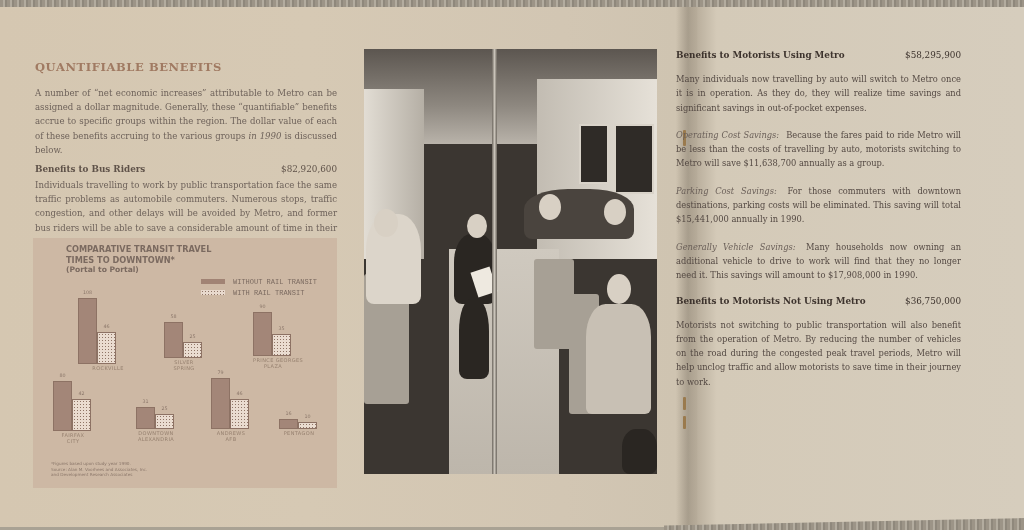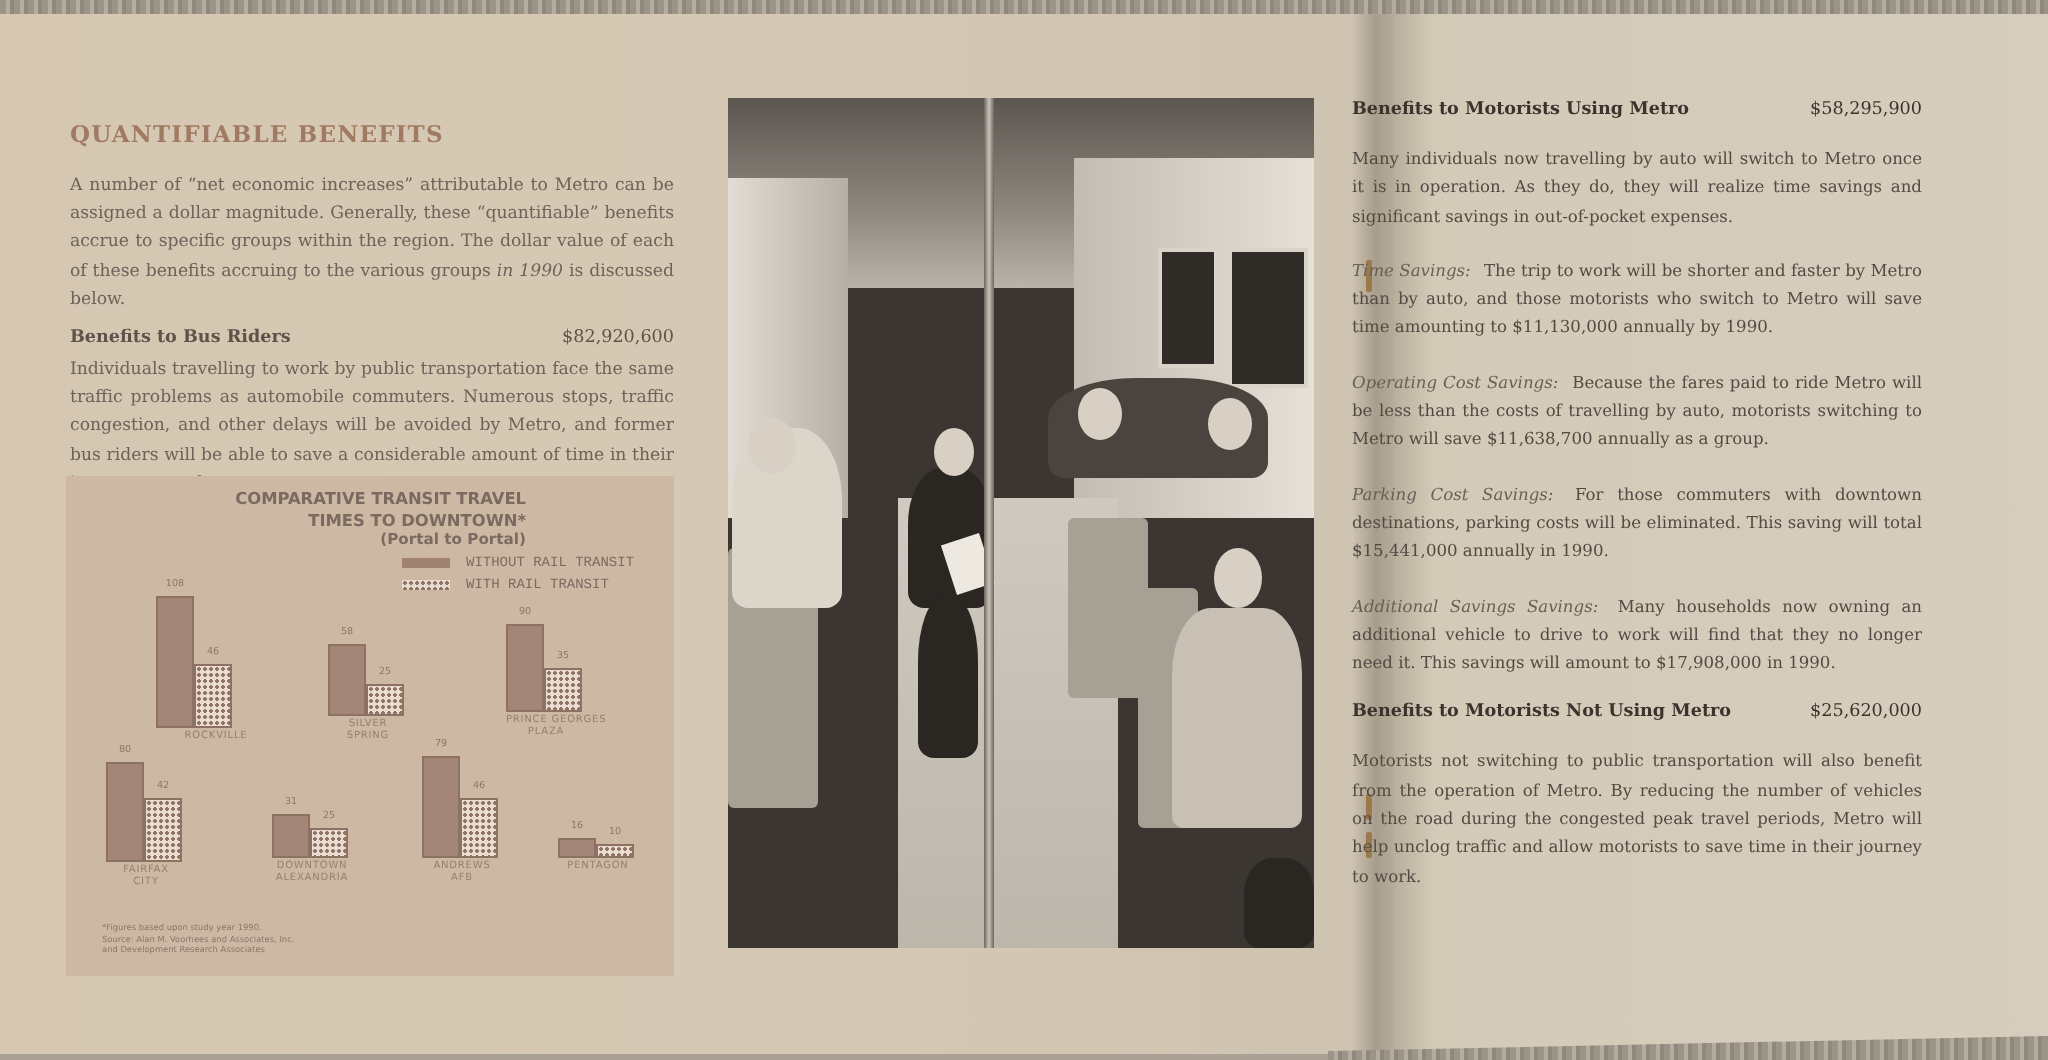--- a/index.html
+++ b/index.html
@@ -49,21 +49,21 @@
     font-size: 8.8px; margin-top: 7px; margin-bottom: 4px; color: #5f5249;
   }
   .section-head .name { font-weight: bold; }
 
   
   .chart-box {
     position: absolute; left: 33px; top: 238px; width: 304px; height: 250px;
     background: #cdb8a4;
   }
   .chart-title {
-    position: absolute; top: 6px; left: 0; width: 230px; text-align: right;
+    position: absolute; top: 6px; left: 0; width: 230px; text-align: left;
     font-family: "DejaVu Sans", "Liberation Sans", sans-serif;
     font-size: 8.2px; font-weight: bold; color: #7b6a60; line-height: 10.5px; padding-left: 33px;
   }
   .chart-title .sub { font-size: 7.6px; }
   .legend {
     position: absolute; left: 168px; top: 38px;
     font-family: "DejaVu Sans", "Liberation Sans", sans-serif;
     font-size: 7px; color: #7b6a60;
   }
   .legend-row { display: flex; align-items: center; height: 11px; font-family: Liberation Mono, monospace; }
@@ -306,34 +306,30 @@
 </div>
 
 <div class="right-page">
   <div class="section-head">
     <span class="name">Benefits to Motorists Using Metro</span>
     <span>$58,295,900</span>
   </div>
   <p class="rpara">Many individuals now travelling by auto will switch to Metro once it is in operation. As they do, they will realize time savings and significant savings in out-of-pocket expenses.</p>
 
   <p class="rpara">
-    <span class="lead">Time Savings:</span>
-    <span>The trip to work will be shorter and faster by Metro than by auto, and those motorists who switch to Metro will save time amounting to $11,130,000 annually by 1990.</span>
-  </p>
-  <p class="rpara">
     <span class="lead">Operating Cost Savings:</span>
     <span>Because the fares paid to ride Metro will be less than the costs of travelling by auto, motorists switching to Metro will save $11,638,700 annually as a group.</span>
   </p>
   <p class="rpara">
     <span class="lead">Parking Cost Savings:</span>
     <span>For those commuters with downtown destinations, parking costs will be eliminated. This saving will total $15,441,000 annually in 1990.</span>
   </p>
   <p class="rpara">
-    <span class="lead">Additional Savings Savings:</span>
+    <span class="lead">Generally Vehicle Savings:</span>
     <span>Many households now owning an additional vehicle to drive to work will find that they no longer need it. This savings will amount to $17,908,000 in 1990.</span>
   </p>
 
   <div class="section-head" style="margin-top:4px;">
     <span class="name">Benefits to Motorists Not Using Metro</span>
-    <span>$25,620,000</span>
+    <span>$36,750,000</span>
   </div>
   <p class="rpara">Motorists not switching to public transportation will also benefit from the operation of Metro. By reducing the number of vehicles on the road during the congested peak travel periods, Metro will help unclog traffic and allow motorists to save time in their journey to work.</p>
 </div>
 
 </body></html>

